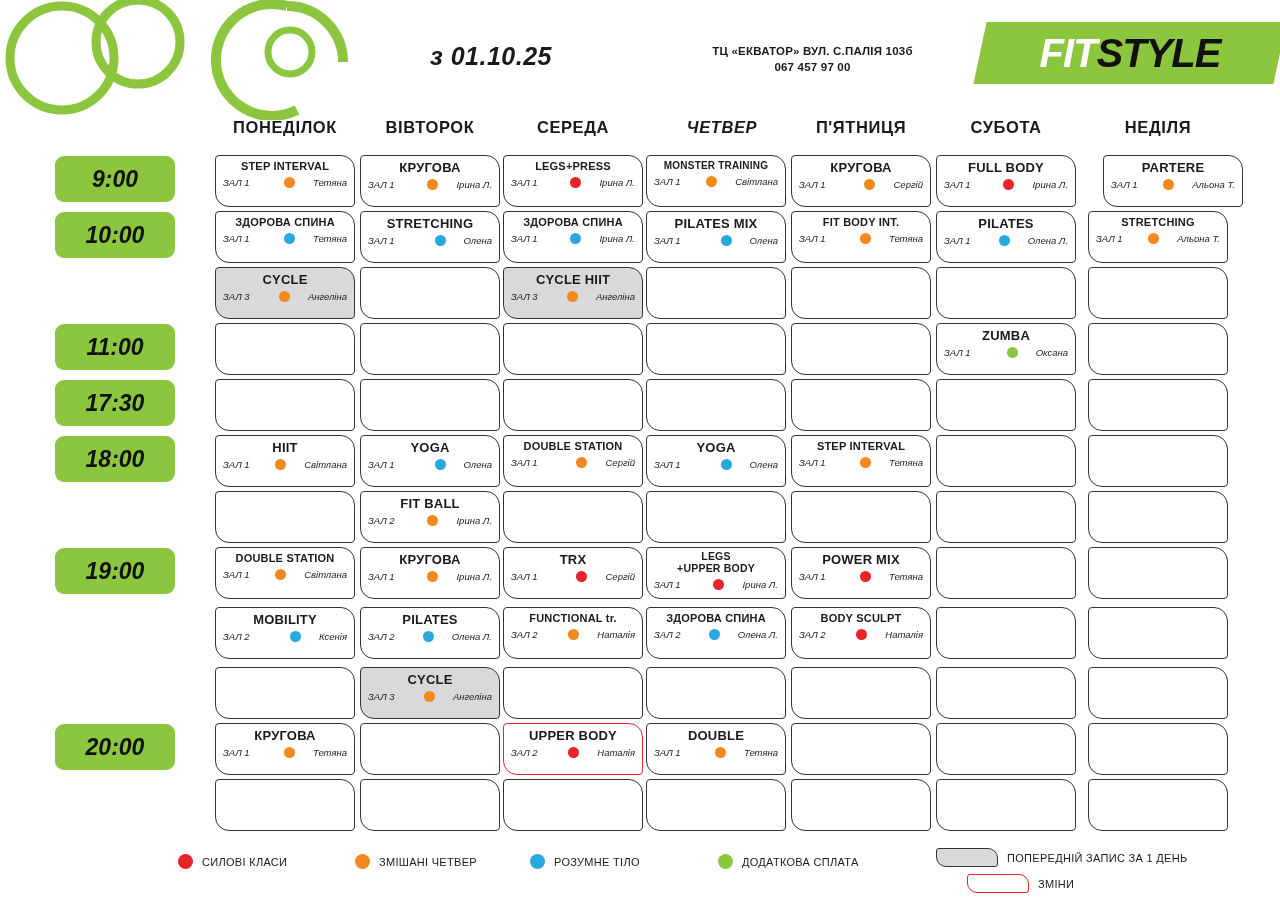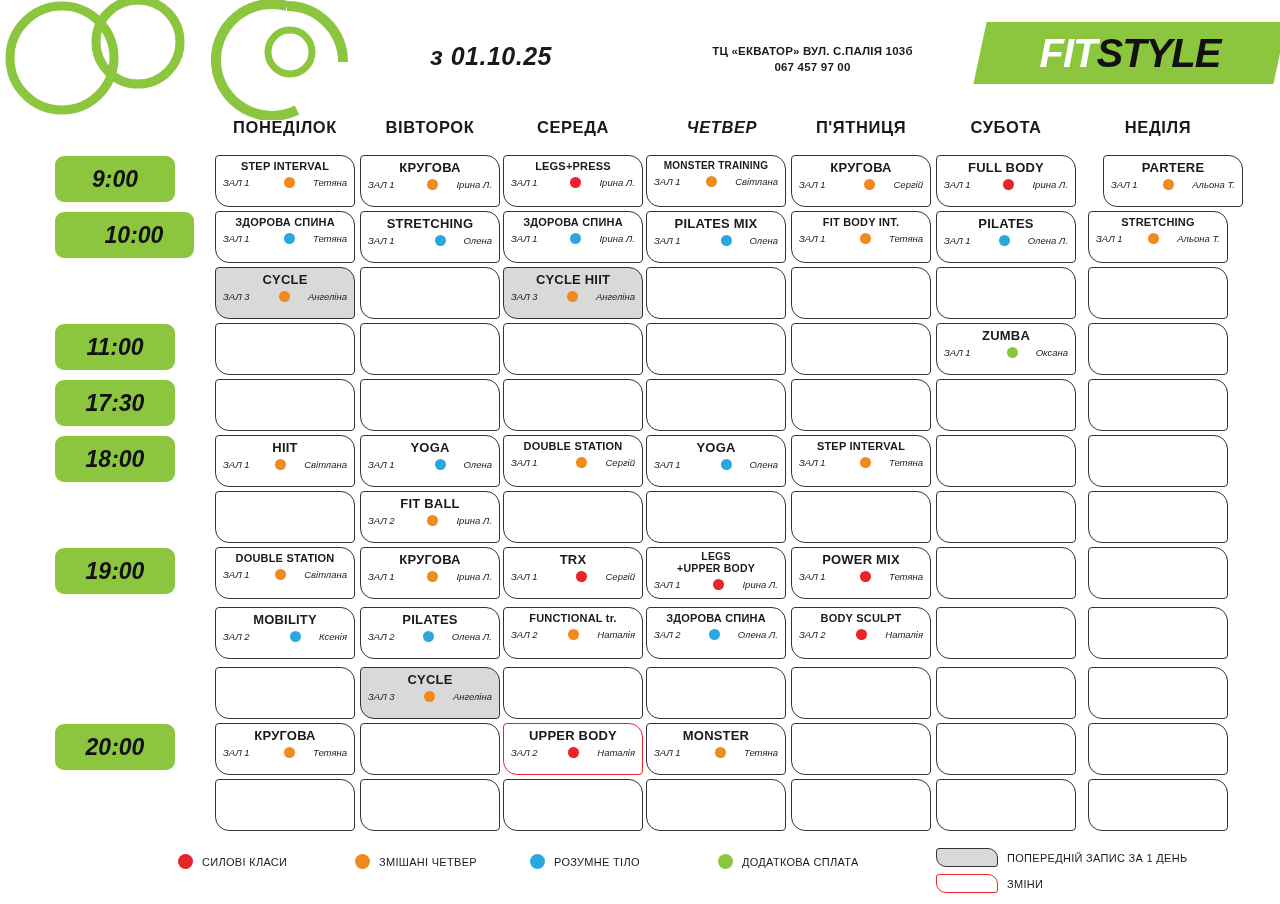--- a/index.html
+++ b/index.html
@@ -123,21 +123,21 @@
       <div class="day-head" style="left: 215px; width: 140px;">ПОНЕДІЛОК</div>
       <div class="day-head" style="left: 360px; width: 140px;">ВІВТОРОК</div>
       <div class="day-head" style="left: 503px; width: 140px;">СЕРЕДА</div>
       <div class="day-head" style="left: 652px; width: 140px; font-style: italic;">ЧЕТВЕР</div>
       <div class="day-head" style="left: 791px; width: 140px;">П'ЯТНИЦЯ</div>
       <div class="day-head" style="left: 936px; width: 140px;">СУБОТА</div>
       <div class="day-head" style="left: 1088px; width: 140px;">НЕДІЛЯ</div>
     </div>
   <div class="timecol" id="time-col">
       <div class="time-pill" style="top: 46px;">9:00</div>
-      <div class="time-pill" style="top: 102px; padding-left: 19px;">10:00</div>
+      <div class="time-pill" style="top: 102px;">10:00</div>
       <div class="time-pill" style="top: 214px;">11:00</div>
       <div class="time-pill" style="top: 270px;">17:30</div>
       <div class="time-pill" style="top: 326px;">18:00</div>
       <div class="time-pill" style="top: 438px;">19:00</div>
       <div class="time-pill" style="top: 614px;">20:00</div>
     </div>
   <div id="cells">
       <div class="cell" style="left: 215px; top: 45px;">
         <div class="title small">STEP INTERVAL</div>
         <div class="row2">
@@ -529,21 +529,21 @@
         <div class="title">UPPER BODY</div>
         <div class="row2">
           <span class="hall">ЗАЛ 2</span>
           <span class="trainer-wrap">
             <span class="dot" style="background: rgb(232, 35, 42);"></span>
             <span class="trainer">Наталія</span>
           </span>
         </div>
       </div>
       <div class="cell" style="left: 646px; top: 613px;">
-        <div class="title">MONSTER</div>
+        <div class="title">DOUBLE</div>
         <div class="row2">
           <span class="hall">ЗАЛ 1</span>
           <span class="trainer-wrap">
             <span class="dot" style="background: rgb(240, 138, 30);"></span>
             <span class="trainer">Тетяна</span>
           </span>
         </div>
       </div>
       <div class="cell" style="left: 791px; top: 613px;"></div>
       <div class="cell" style="left: 936px; top: 613px;"></div>
@@ -575,18 +575,18 @@
       <div class="lg-item" style="left: 718px; top: 6px;">
         <span class="dot" style="background: rgb(140, 198, 62);"></span>
         <span class="lbl">ДОДАТКОВА СПЛАТА</span>
       </div>
     </div>
   <div id="legend-notes">
       <div class="lg-item" style="left: 936px; top: 0px;">
         <span class="lg-swatch grey"></span>
         <span class="lbl">ПОПЕРЕДНІЙ ЗАПИС ЗА 1 ДЕНЬ</span>
       </div>
-      <div class="lg-item" style="left: 936px; top: 26px;">
+      <div class="lg-item" style="left: 967px; top: 26px;">
         <span class="lg-swatch red"></span>
         <span class="lbl">ЗМІНИ</span>
       </div>
     </div>
 </div>
 
 </body></html>

